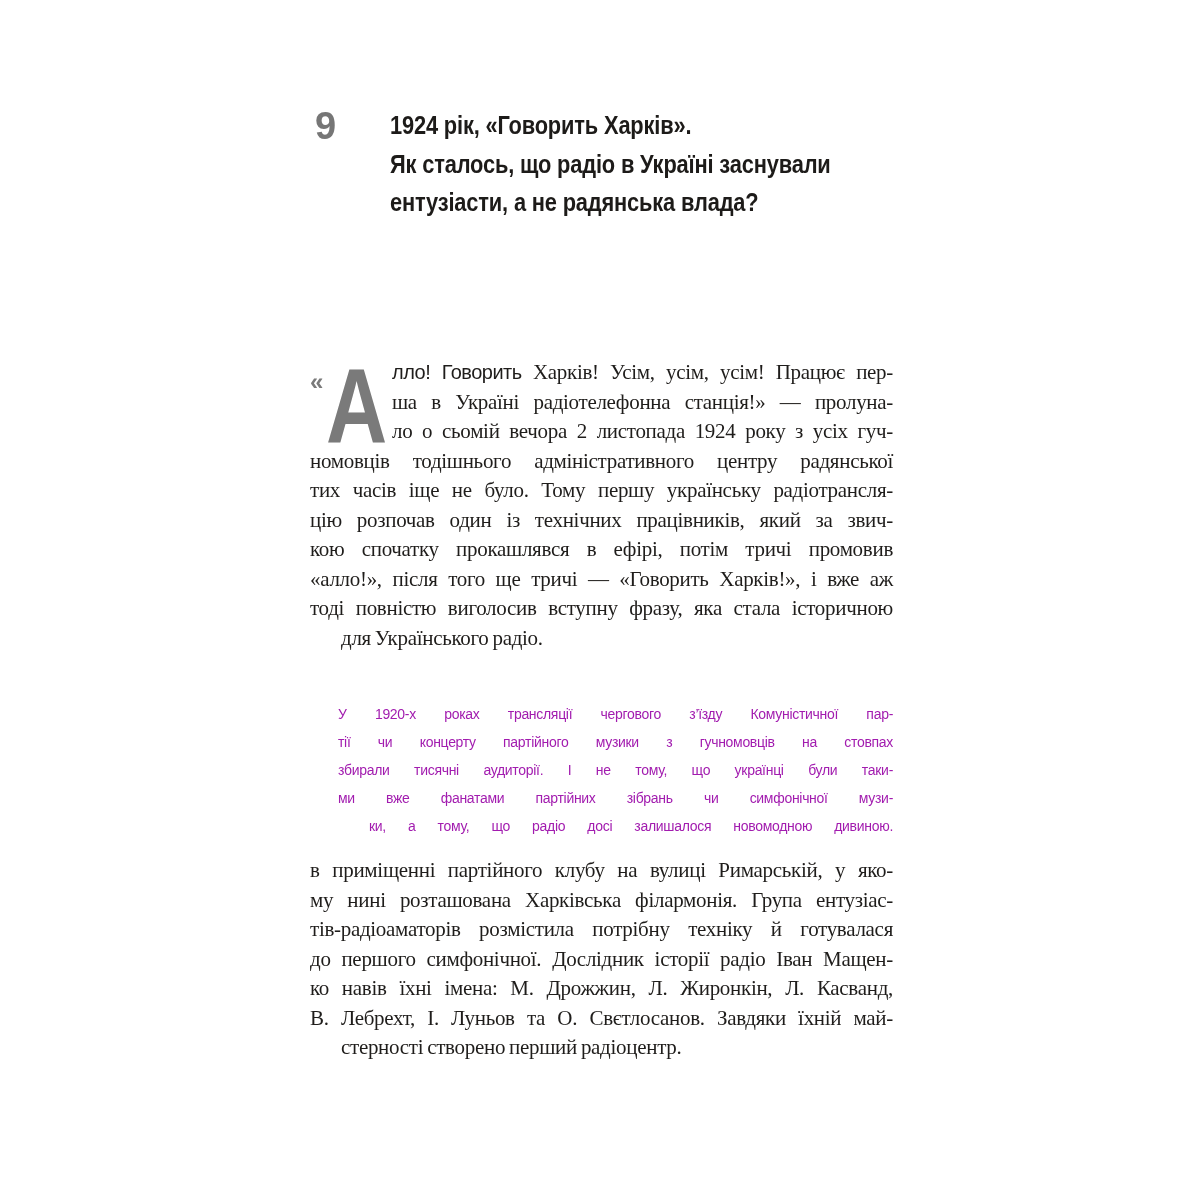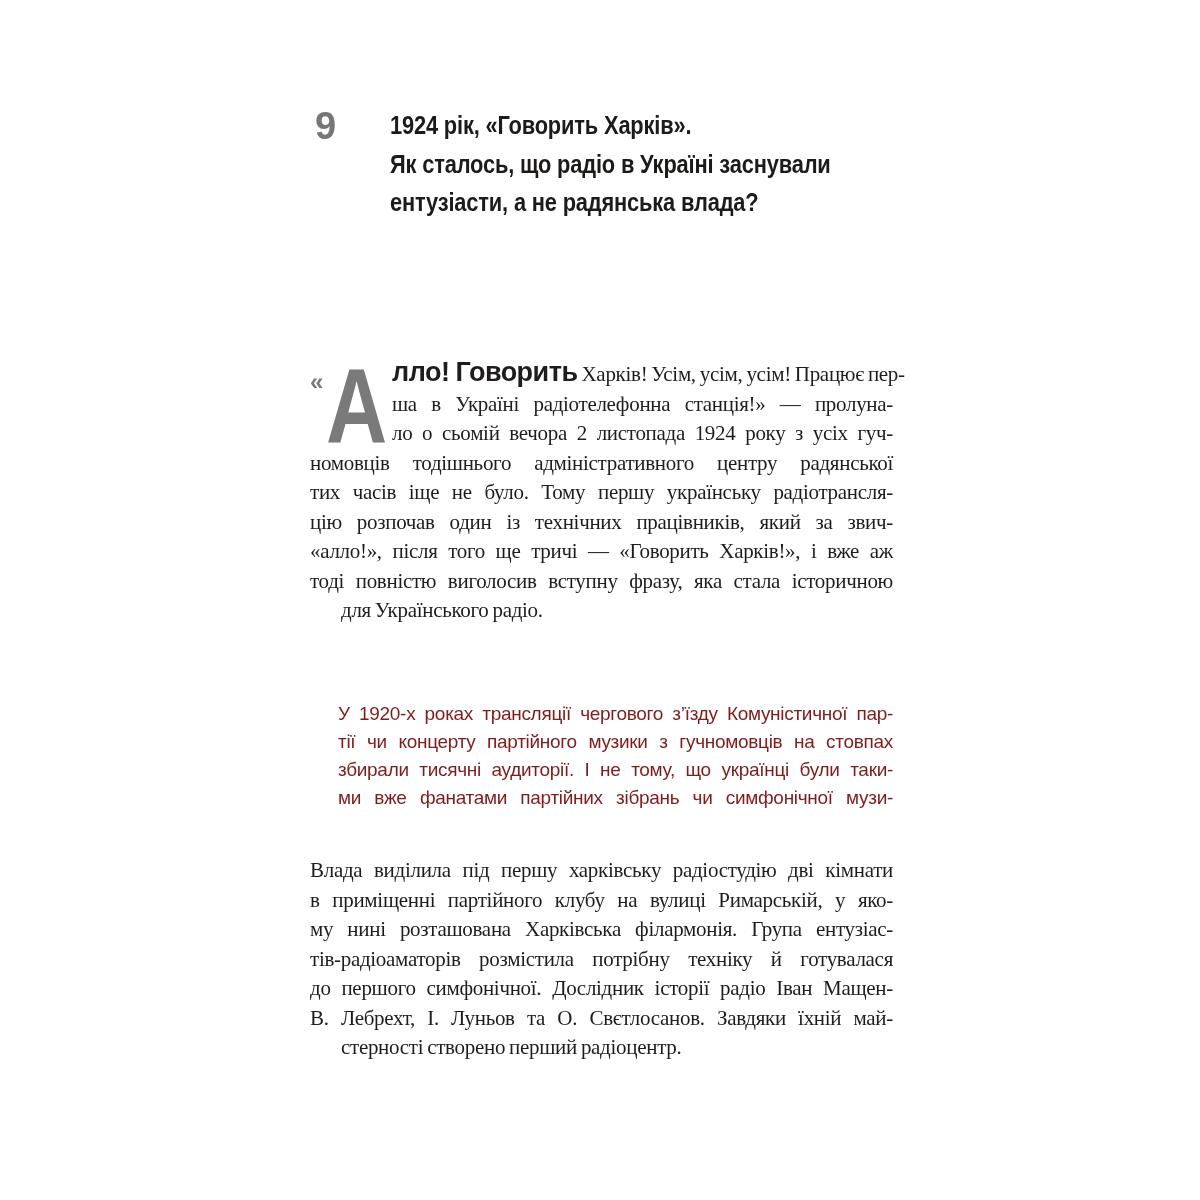--- a/index.html
+++ b/index.html
@@ -91,37 +91,37 @@
     font-weight: bold;
     font-size: 106px;
     line-height: 80px;
     color: #7a7a7a;
     transform: scaleX(0.8);
     transform-origin: left top;
     margin-left: 3px;
   }
   .lead-b {
     font-family: "Liberation Sans", sans-serif;
-    font-weight: bold;
-    font-size: 27px;
+    font-weight: normal;
+    font-size: 20px;
     letter-spacing: -0.5px;
   }
 
   
   .quote-block {
     position: absolute;
     left: 338px;
     top: 700px;
     width: 555px;
     font-family: "Liberation Sans", sans-serif;
-    font-size: 19px;
+    font-size: 14px;
     line-height: 28px;
     letter-spacing: -0.3px;
     word-spacing: -1px;
-    color: #7f1d1d;
+    color: #a21caf;
   }
   .quote-block .jline.last { text-align-last: justify; }
 </style>
 </head>
 <body>
 
 <div class="page">
 
   <div class="chapter-header">
     <div class="chapter-num">9</div>
@@ -139,36 +139,38 @@
     </div>
     <div class="jline">
       <span class="lead-b">лло! Говорить</span><span> Харків! Усім, усім, усім! Працює пер-</span>
     </div>
     <div>
         <div class="jline">ша в Україні радіотелефонна станція!» — пролуна-</div>
         <div class="jline">ло о сьомій вечора 2 листопада 1924 року з усіх гуч-</div>
         <div class="jline">номовців тодішнього адміністративного центру радянської</div>
         <div class="jline">тих часів іще не було. Тому першу українську радіотрансля-</div>
         <div class="jline">цію розпочав один із технічних працівників, який за звич-</div>
+        <div class="jline">кою спочатку прокашлявся в ефірі, потім тричі промовив</div>
         <div class="jline">«алло!», після того ще тричі — «Говорить Харків!», і вже аж</div>
         <div class="jline">тоді повністю виголосив вступну фразу, яка стала історичною</div>
         <div class="jline last">для Українського радіо.</div>
       </div>
   </div>
 
   <div class="quote-block">
       <div class="jline">У 1920-х роках трансляції чергового з’їзду Комуністичної пар-</div>
       <div class="jline">тії чи концерту партійного музики з гучномовців на стовпах</div>
       <div class="jline">збирали тисячні аудиторії. І не тому, що українці були таки-</div>
       <div class="jline">ми вже фанатами партійних зібрань чи симфонічної музи-</div>
+      <div class="jline last">ки, а тому, що радіо досі залишалося новомодною дивиною.</div>
     </div>
 
   <div class="para para-closing">
-      <div class="jline">Влада виділила під першу харківську радіостудію дві кімнати</div>
       <div class="jline">в приміщенні партійного клубу на вулиці Римарській, у яко-</div>
       <div class="jline">му нині розташована Харківська філармонія. Група ентузіас-</div>
       <div class="jline">тів-радіоаматорів розмістила потрібну техніку й готувалася</div>
       <div class="jline">до першого симфонічної. Дослідник історії радіо Іван Мащен-</div>
+      <div class="jline">ко навів їхні імена: М. Дрожжин, Л. Жиронкін, Л. Касванд,</div>
       <div class="jline">В. Лебрехт, І. Луньов та О. Свєтлосанов. Завдяки їхній май-</div>
       <div class="jline last">стерності створено перший радіоцентр.</div>
     </div>
 
 </div>
 
 </body></html>

